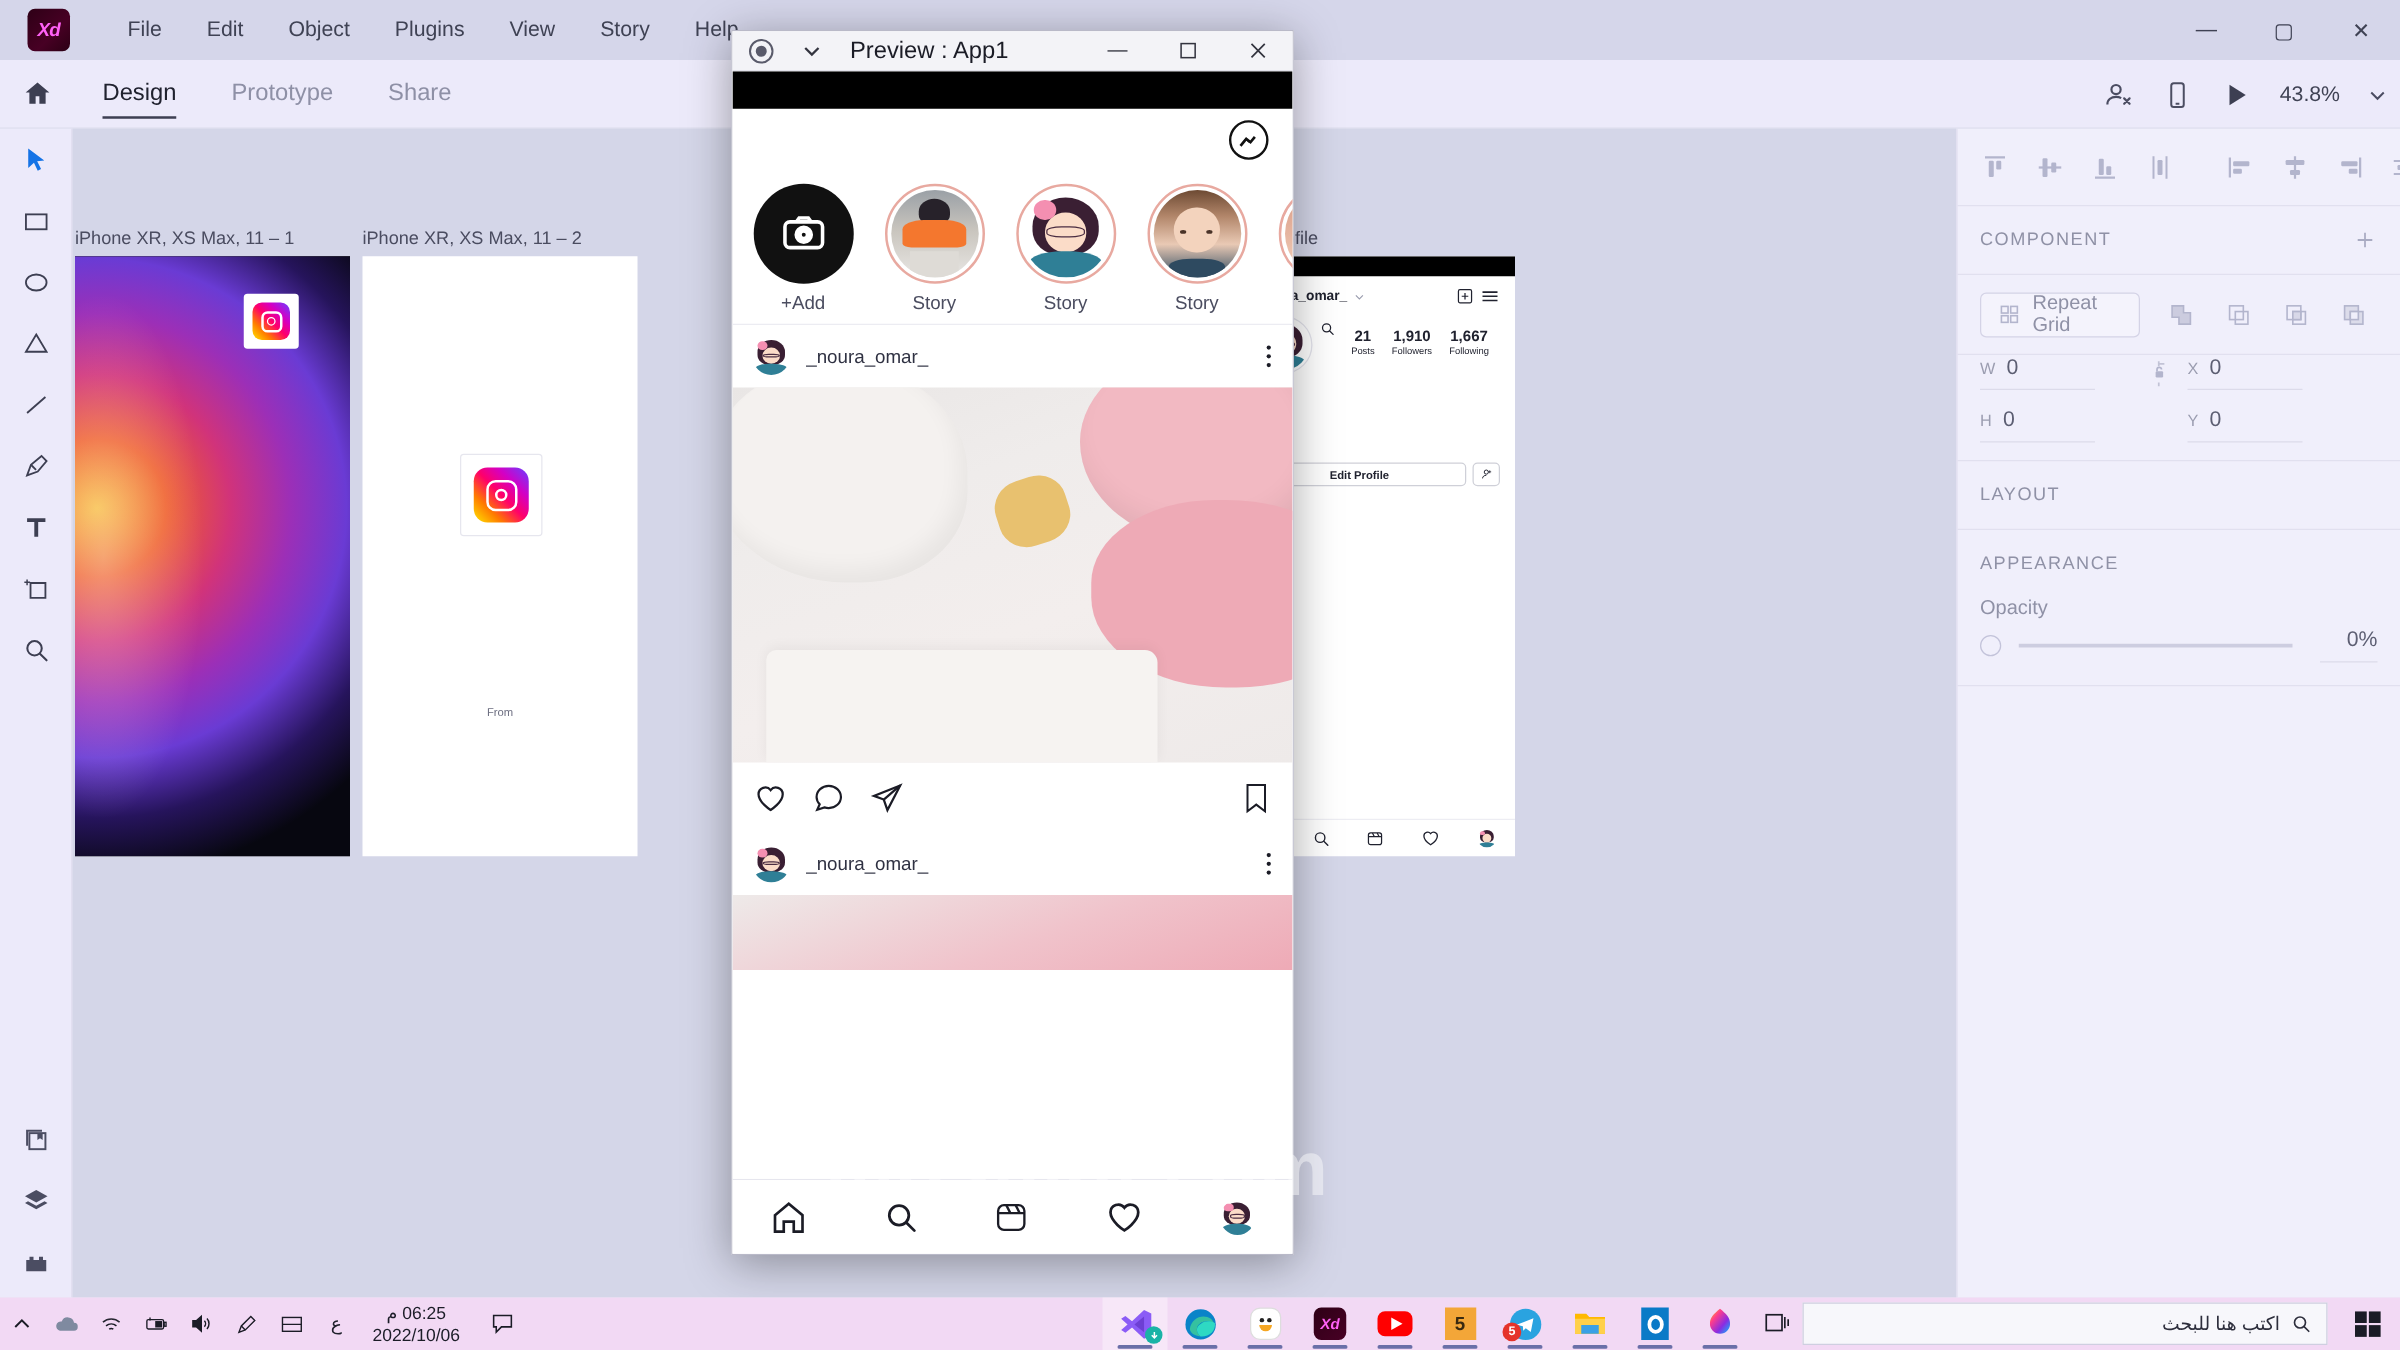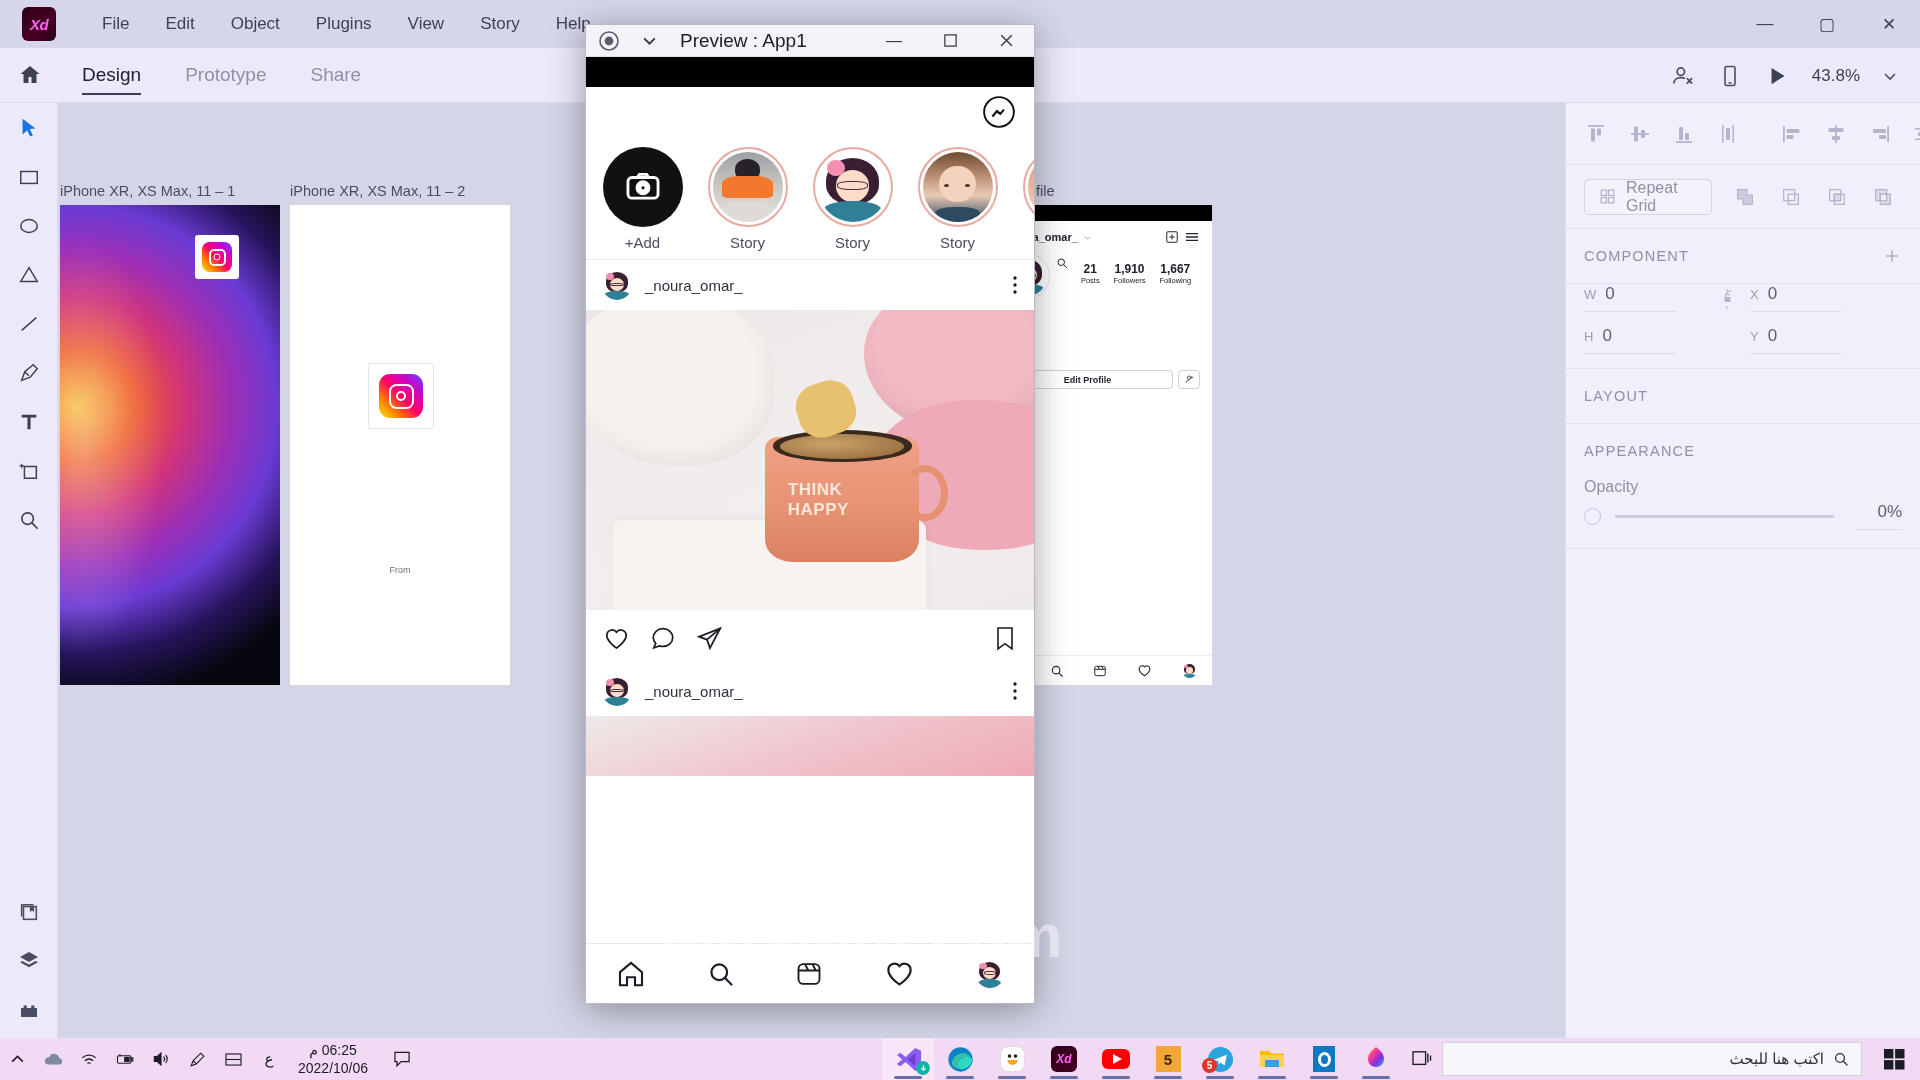--- a/index.html
+++ b/index.html
@@ -45,21 +45,21 @@
     font-size: 19px; color: #8e90a6; padding: 0 22px; position: relative;
     height: 55px; display: flex; align-items: center;
   }
   .tab.active { color: #20222f; }
   .tab.active::after {
     content: ""; position: absolute; left: 22px; right: 22px; bottom: 8px;
     height: 2px; background: #3d3f52;
   }
   #xdtoolbar-right {
     position: absolute; right: 0; top: 0; height: 55px; display: flex;
-    align-items: center; gap: 22px; padding-right: 22px;
+    align-items: center; gap: 22px; padding-right: 10px;
   }
   #zoomval { font-size: 17px; color: #3f4254; }
 
   
   #toolrail {
     position: absolute; left: 0; top: 103px; width: 58px; bottom: 42px;
     background: #eceafa; border-right: 1px solid #dedcee;
   }
   .tool {
     width: 58px; height: 49px; display: flex; align-items: center;
@@ -696,20 +696,31 @@
       <div class="align-btn">
         <svg width="24" height="24" viewBox="0 0 24 24" fill="#b3b5cd">
             <rect x="3" y="6" width="18" height="1.6"></rect>
             <rect x="3" y="16.4" width="18" height="1.6"></rect>
             <rect x="6" y="10" width="12" height="4" rx="1"></rect>
           </svg>
       </div>
     </div>
   </div>
 
+  <div class="psec">
+    <div class="sec-head">
+      <span>COMPONENT</span>
+      <span>
+        <svg width="20" height="20" viewBox="0 0 24 24" fill="none" stroke="#a9abc2" stroke-width="1.7">
+            <path d="M12 5v14M5 12h14"></path>
+          </svg>
+      </span>
+    </div>
+  </div>
+
   <div class="psec" id="rg-row">
     <div id="repeat-grid">
       <span>
         <svg width="17" height="17" viewBox="0 0 24 24" fill="none" stroke="#b3b5cd" stroke-width="1.8">
           <rect x="3" y="3" width="7.5" height="7.5"></rect>
             <rect x="13.5" y="3" width="7.5" height="7.5"></rect>
           <rect x="3" y="13.5" width="7.5" height="7.5"></rect>
             <rect x="13.5" y="13.5" width="7.5" height="7.5"></rect>
         </svg>
       </span>
@@ -734,31 +745,20 @@
             <rect x="9" y="9" width="7" height="7" fill="#d8d8e8"></rect>
           </svg>
       </div>
       <div class="bool-btn">
         <svg width="22" height="22" viewBox="0 0 24 24" fill="none" stroke="#b3b5cd" stroke-width="1.4">
             <rect x="4" y="4" width="12" height="12" fill="#dcdcea"></rect>
             <rect x="9" y="9" width="11" height="11" fill="#dcdcea"></rect>
             <rect x="9" y="9" width="7" height="7" fill="#f0effb"></rect>
           </svg>
       </div>
-    </div>
-  </div>
-
-  <div class="psec">
-    <div class="sec-head">
-      <span>COMPONENT</span>
-      <span>
-        <svg width="20" height="20" viewBox="0 0 24 24" fill="none" stroke="#a9abc2" stroke-width="1.7">
-            <path d="M12 5v14M5 12h14"></path>
-          </svg>
-      </span>
     </div>
   </div>
 
   <div class="psec">
     <div class="field-row">
       <div style="width:120px;">
         <div class="field">
           <span class="k">W</span>
           <span class="v">0</span>
         </div>
@@ -938,30 +938,20 @@
           </svg>
       </div>
     </div>
 
     <div class="post-img" style="background:linear-gradient(160deg,#e9e6e5 0%,#efeceb 30%,#f3eeed 60%,#eeeae9 100%);">
       <div style="position:absolute;left:-4%;top:-6%;width:46%;height:58%;background:#f4f1ef;border-radius:50% 52% 44% 56%;box-shadow:inset -6px -10px 18px rgba(0,0,0,.05);"></div>
       <div style="position:absolute;right:-6%;top:-10%;width:44%;height:52%;background:#f2b9c2;border-radius:48% 52% 46% 54%;box-shadow:inset -8px -12px 22px rgba(0,0,0,.07);"></div>
       <div style="position:absolute;right:-14%;top:30%;width:50%;height:50%;background:#eeaab6;border-radius:46% 54% 50% 50%;"></div>
       <div style="position:absolute;left:6%;bottom:0;width:70%;height:30%;background:#f6f3f1;border-radius:8px 10px 0 0;box-shadow:0 -2px 10px rgba(0,0,0,.05);"></div>
 
-      <div style="position:absolute;left:40%;top:36%;width:42%;height:52%;">
-        <div style="position:absolute;left:0;top:12%;width:82%;height:80%;background:linear-gradient(180deg,#f0a184 0%,#e79173 60%,#d9805f 100%);border-radius:9% 9% 18% 18%;"></div>
-        <div style="position:absolute;left:4%;top:8%;width:74%;height:20%;background:#3a2a1d;border-radius:50%;"></div>
-        <div style="position:absolute;left:8%;top:10%;width:66%;height:16%;background:radial-gradient(ellipse at 40% 40%,#caa36a,#8d6336);border-radius:50%;"></div>
-        <div style="position:absolute;right:3%;top:30%;width:24%;height:36%;border:7px solid #e79173;border-radius:50%;border-left-color:transparent;"></div>
-        <div style="position:absolute;left:12%;top:40%;color:#fbe7d9;font-size:17px;font-weight:bold;line-height:1.15;letter-spacing:.5px;">
-          <div>THINK</div>
-          <div>HAPPY</div>
-        </div>
-      </div>
       <div style="position:absolute;left:47%;top:24%;width:13%;height:18%;background:#e8c16f;border-radius:40%;transform:rotate(-18deg);"></div>
     </div>
 
     <div class="post-actions">
       <svg width="27" height="27" viewBox="0 0 24 24" fill="none" stroke="#1b1c26" stroke-width="1.6">
         <path d="M12 20.4S3.4 15 3.4 9.2a4.8 4.8 0 018.6-2.9 4.8 4.8 0 018.6 2.9c0 5.8-8.6 11.2-8.6 11.2z"></path>
         </svg>
       <svg width="26" height="26" viewBox="0 0 24 24" fill="none" stroke="#1b1c26" stroke-width="1.6">
         <path d="M21 11.6c0 4.5-4 8.2-9 8.2a10 10 0 01-3.2-.5L3.5 21l1.8-4A7.8 7.8 0 013 11.6C3 7.1 7 3.4 12 3.4s9 3.7 9 8.2z"></path>
         </svg>

